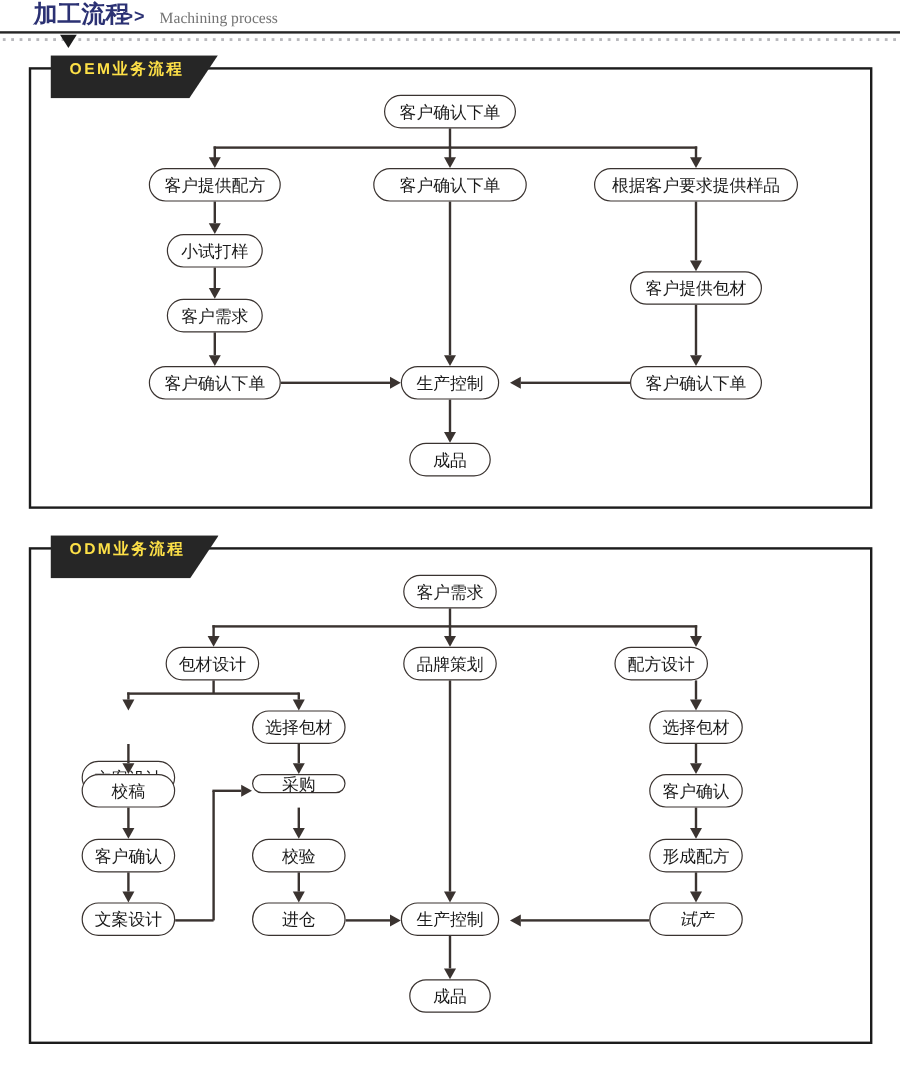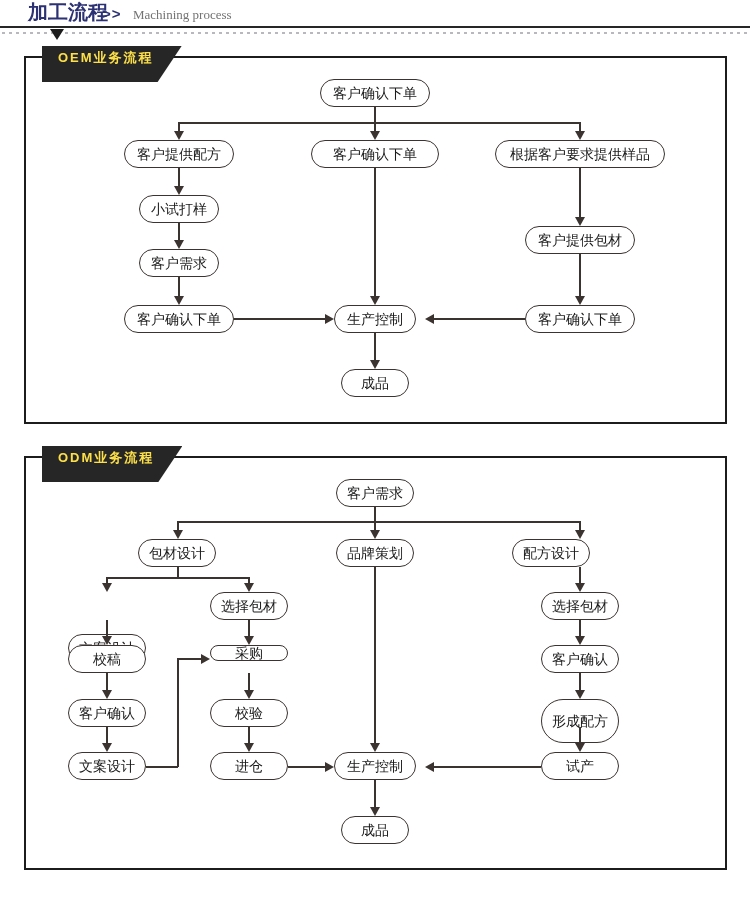--- a/index.html
+++ b/index.html
@@ -123,26 +123,26 @@
 <div class="node" style="left:68px;top:592px;width:78px;height:28px;margin-top:42px;">文案设计</div>
 <div class="node" style="left:210px;top:592px;width:78px;height:28px;">选择包材</div>
 <div class="node" style="left:541px;top:592px;width:78px;height:28px;">选择包材</div>
 
 <div class="node" style="left:68px;top:645px;width:78px;height:28px;">校稿</div>
 <div class="node" style="left:210px;top:645px;width:78px;height:16px;">采购</div>
 <div class="node" style="left:541px;top:645px;width:78px;height:28px;">客户确认</div>
 
 <div class="node" style="left:68px;top:699px;width:78px;height:28px;">客户确认</div>
 <div class="node" style="left:210px;top:699px;width:78px;height:28px;">校验</div>
-<div class="node" style="left:541px;top:699px;width:78px;height:44px;">形成配方</div>
+<div class="node" style="left:541px;top:699px;width:78px;height:28px;">形成配方</div>
 
 <div class="node" style="left:68px;top:752px;width:78px;height:28px;">文案设计</div>
 <div class="node" style="left:210px;top:752px;width:78px;height:28px;">进仓</div>
 <div class="node" style="left:334px;top:752px;width:82px;height:28px;">生产控制</div>
-<div class="node" style="left:541px;top:752px;width:78px;height:28px;">试产</div>
+<div class="node" style="left:541px;top:752px;width:78px;height:28px;font-style:italic;">试产</div>
 
 <div class="node" style="left:341px;top:816px;width:68px;height:28px;">成品</div>
 
 <div class="ln lnv" style="left:374px;top:507px;height:15px;"></div>
 <div class="ln lnh" style="left:177px;top:521px;width:404px;"></div>
 <div class="ln lnv" style="left:177px;top:521px;height:13px;"></div>
 <div class="arr arr-d" style="left:173px;top:530px;"></div>
 <div class="ln lnv" style="left:374px;top:521px;height:13px;"></div>
 <div class="arr arr-d" style="left:370px;top:530px;"></div>
 <div class="ln lnv" style="left:579px;top:521px;height:13px;"></div>

